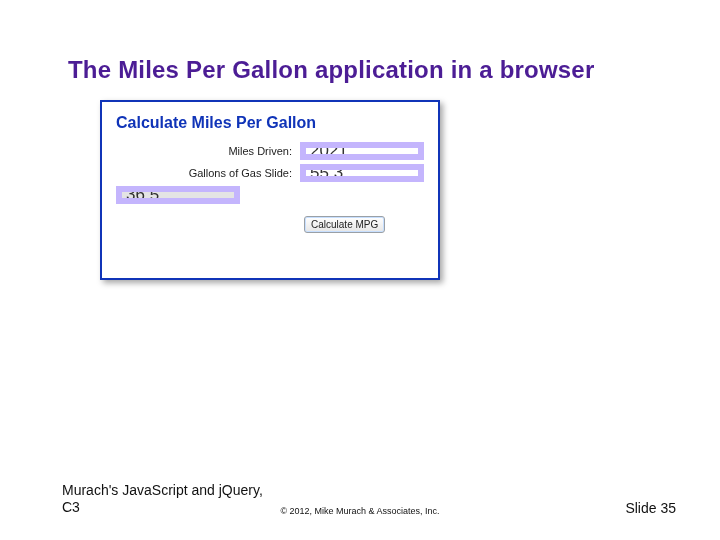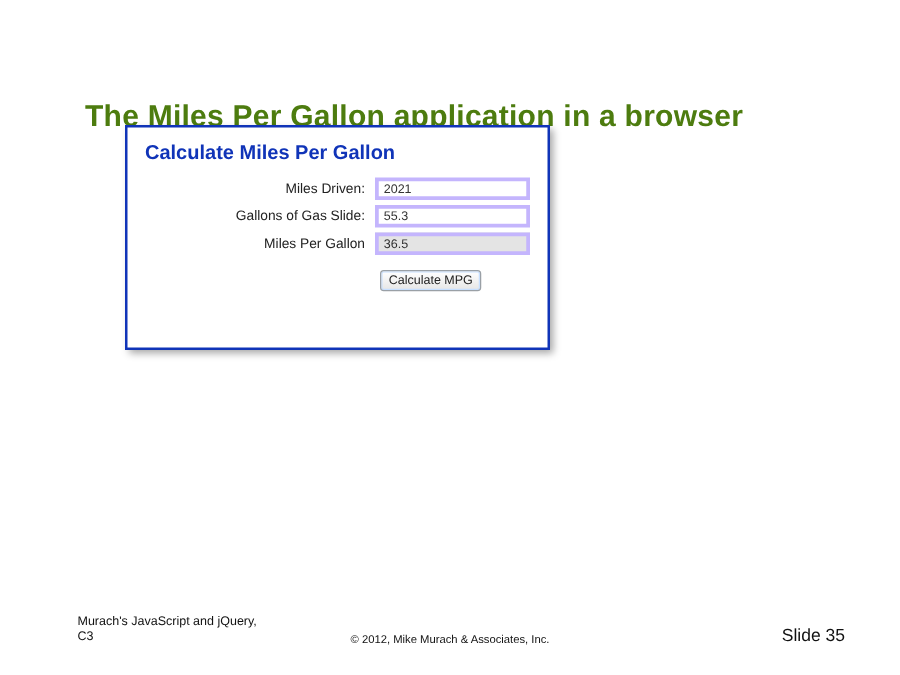--- a/index.html
+++ b/index.html
@@ -10,25 +10,24 @@
     background: #ffffff;
     font-family: Arial, Helvetica, sans-serif;
     position: relative;
     overflow: hidden;
   }
   .slide-title {
     position: absolute;
     top: 56px;
     left: 68px;
     right: 40px;
-    color: #4d7c0f;
+    color: #4c1d95;
     font-size: 24px;
     font-weight: bold;
     letter-spacing: 0.2px;
-    margin-top: 24px;
   }
   .window {
     position: absolute;
     top: 100px;
     left: 100px;
     width: 340px;
     height: 180px;
     background: #ffffff;
     border: 2px solid #1034b8;
     box-shadow: 3px 3px 6px rgba(0,0,0,0.35);
@@ -53,24 +52,24 @@
   .row .lbl {
     width: 180px;
     text-align: right;
     font-size: 11px;
     color: #222222;
     padding-right: 8px;
   }
   .row input.text {
     width: 124px;
     height: 18px;
-    font-size: 10px;
+    font-size: 17px;
     color: #333333;
     padding: 1px 4px;
-    border: 3px solid #c4b5fd;
+    border: 6px solid #c4b5fd;
     background: #ffffff;
     box-sizing: border-box;
   }
   .row input.text.result {
     background: #e4e4e4;
     color: #303030;
   }
   .btnrow {
     margin-top: 8px;
   }
@@ -92,21 +91,21 @@
     position: absolute;
     left: 0;
     right: 0;
     bottom: 24px;
     height: 28px;
   }
   .foot-left {
     position: absolute;
     left: 62px;
     bottom: 0;
-    font-size: 10px;
+    font-size: 14px;
     line-height: 1.2;
     color: #111;
   }
   .foot-center {
     position: absolute;
     left: 0;
     right: 0;
     bottom: 0;
     text-align: center;
     font-size: 9px;
@@ -134,21 +133,20 @@
       <div class="lbl">Miles Driven:</div>
       <input class="text" type="text" value="2021" style="">
     </div>
 
     <div class="row">
       <div class="lbl">Gallons of Gas Slide:</div>
       <input class="text" type="text" value="55.3" style="">
     </div>
 
     <div class="row">
-      <div class="lbl">Miles Per Gallon</div>
       <input class="text result" type="text" readonly="" value="36.5" style="">
     </div>
 
     <div class="row btnrow">
       <div class="lbl"></div>
       <button class="calc-btn" type="button">Calculate MPG</button>
     </div>
 
   </div>
 </div>

